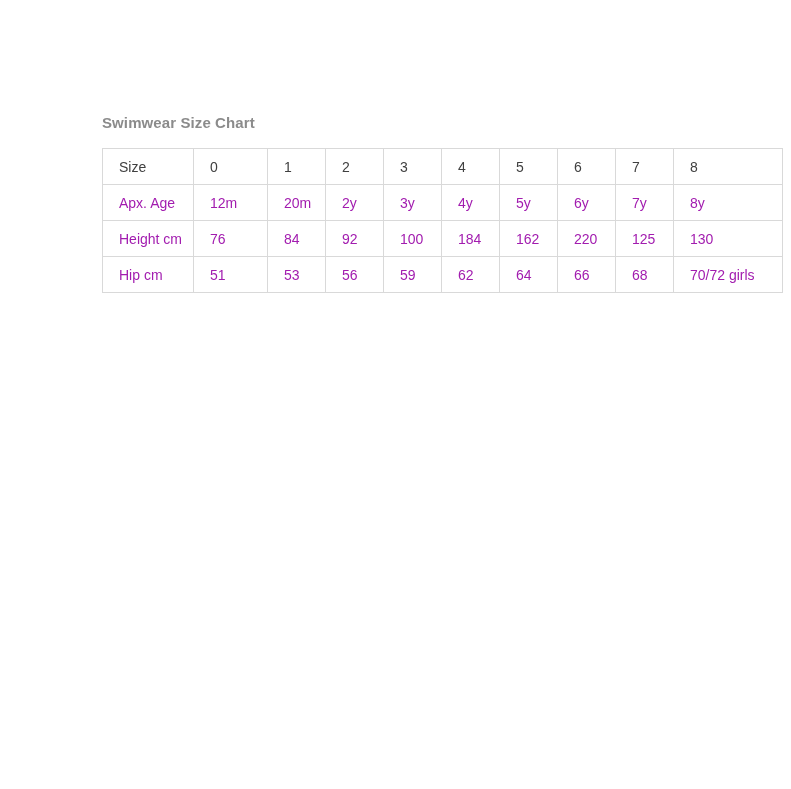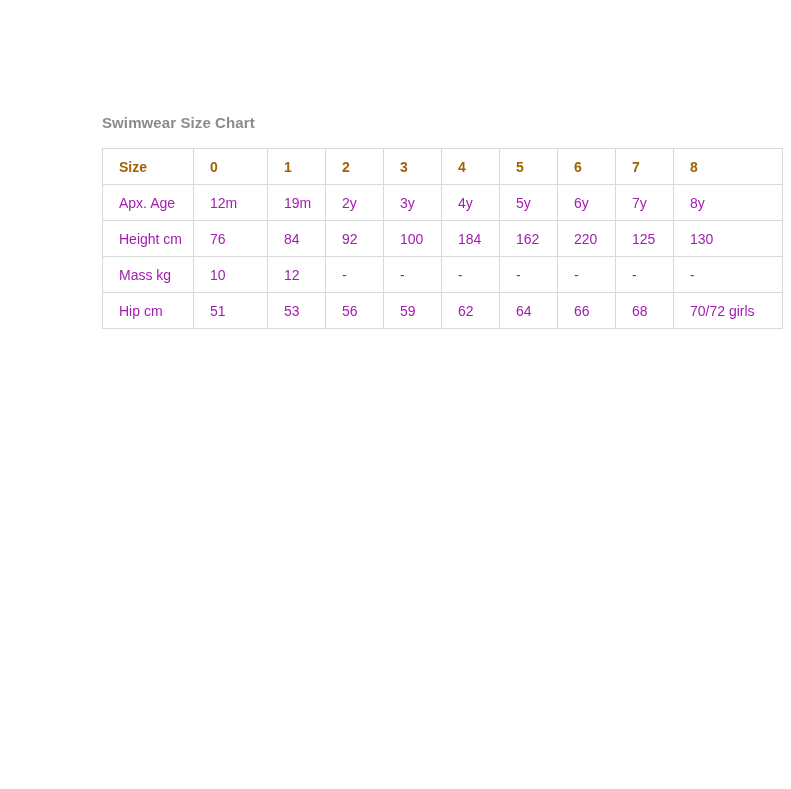--- a/index.html
+++ b/index.html
@@ -34,22 +34,22 @@
     border: 1px solid #d9d9d9;
     height: 36px;
     padding: 0 6px 0 16px;
     text-align: left;
     vertical-align: middle;
     font-size: 14px;
     white-space: nowrap;
     overflow: hidden;
   }
   .size-table th {
-    font-weight: 700;
-    color: #a16207;
+    font-weight: 400;
+    color: #404040;
   }
   .size-table td {
     font-weight: 400;
     color: #a21caf;
   }
   col.c-label { width: 91px; }
   col.c-0 { width: 74px; }
   col.c-mid { width: 58px; }
   col.c-last { width: 109px; }
 </style>
@@ -81,21 +81,21 @@
         <th>3</th>
         <th>4</th>
         <th>5</th>
         <th>6</th>
         <th>7</th>
         <th>8</th>
       </tr>
       <tr>
         <td>Apx. Age</td>
         <td>12m</td>
-        <td>19m</td>
+        <td>20m</td>
         <td>2y</td>
         <td>3y</td>
         <td>4y</td>
         <td>5y</td>
         <td>6y</td>
         <td>7y</td>
         <td>8y</td>
       </tr>
       <tr>
         <td>Height cm</td>
@@ -103,32 +103,20 @@
         <td>84</td>
         <td>92</td>
         <td>100</td>
         <td>184</td>
         <td>162</td>
         <td>220</td>
         <td>125</td>
         <td>130</td>
       </tr>
       <tr>
-        <td>Mass kg</td>
-        <td>10</td>
-        <td>12</td>
-        <td>-</td>
-        <td>-</td>
-        <td>-</td>
-        <td>-</td>
-        <td>-</td>
-        <td>-</td>
-        <td>-</td>
-      </tr>
-      <tr>
         <td>Hip cm</td>
         <td>51</td>
         <td>53</td>
         <td>56</td>
         <td>59</td>
         <td>62</td>
         <td>64</td>
         <td>66</td>
         <td>68</td>
         <td>70/72 girls</td>

